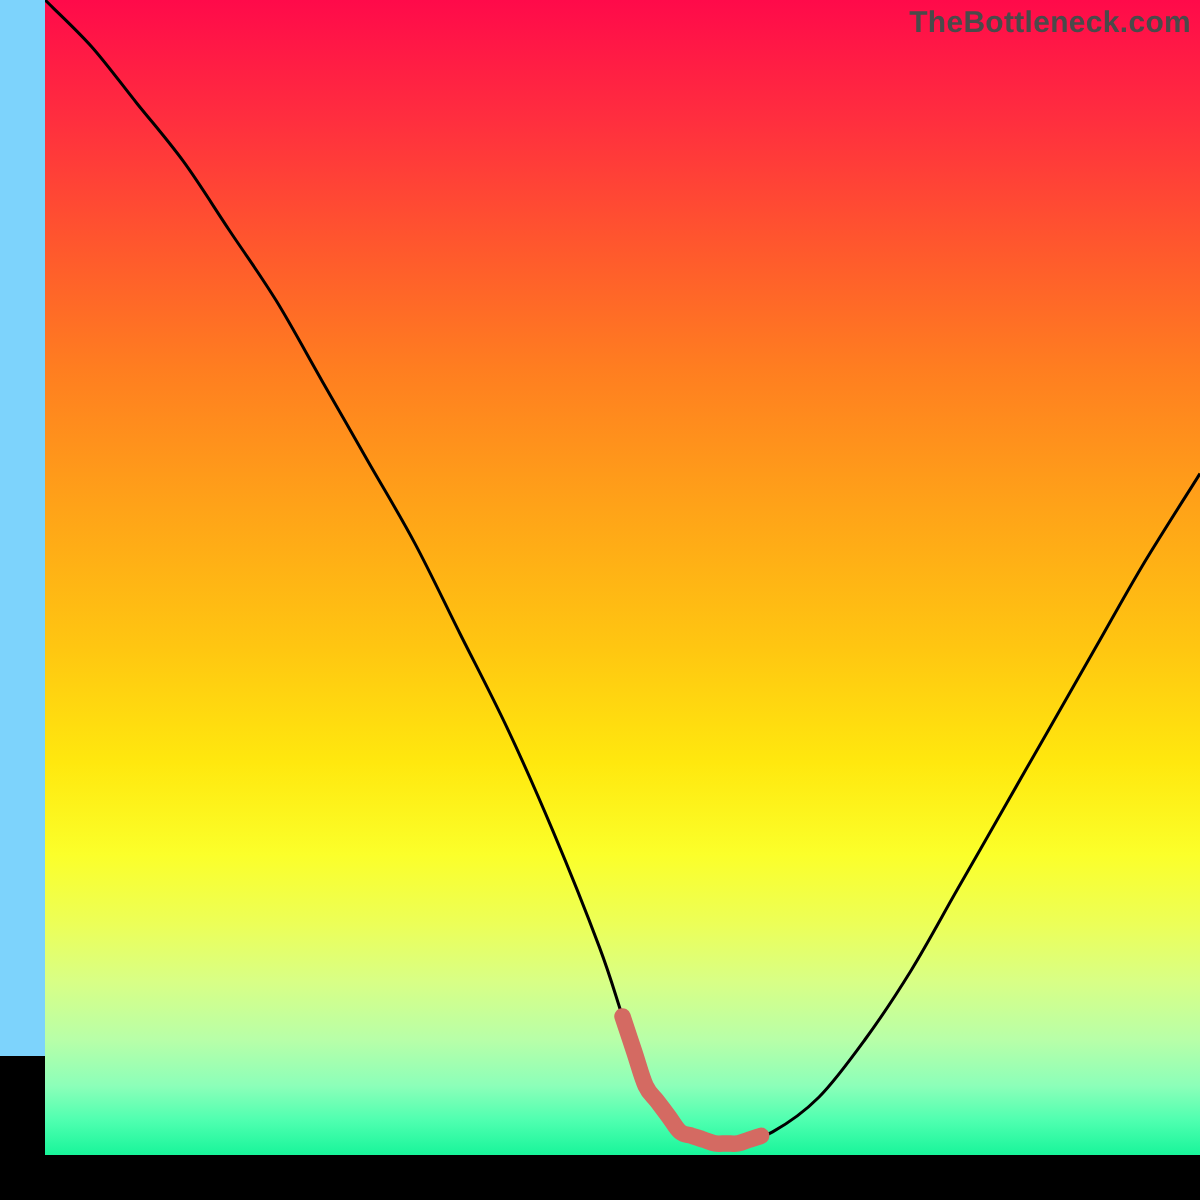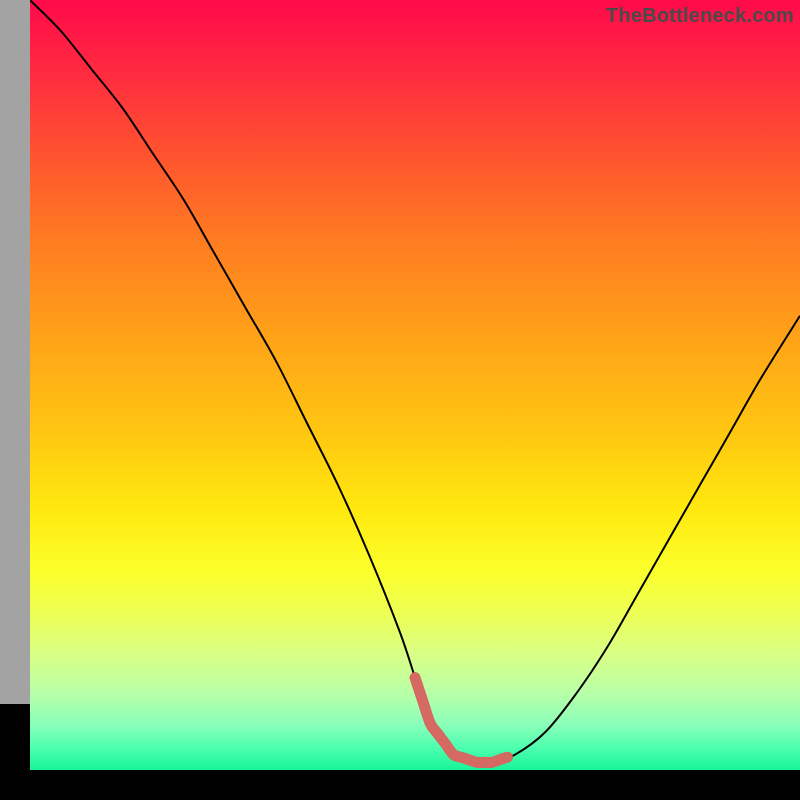--- a/index.html
+++ b/index.html
@@ -8,21 +8,21 @@
     width: 800px;
     height: 800px;
     overflow: hidden;
     background: #000;
     font-family: Arial, Helvetica, sans-serif;
   }
   .frame {
     position: relative;
     width: 800px;
     height: 704px;
-    background: #a3a3a3;
+    background: #7dd3fc;
   }
   .plot-area {
     position: absolute;
     left: 30px;
     top: 0;
     width: 770px;
     height: 770px;
     overflow: hidden;
   }
   .gradient-bg {

